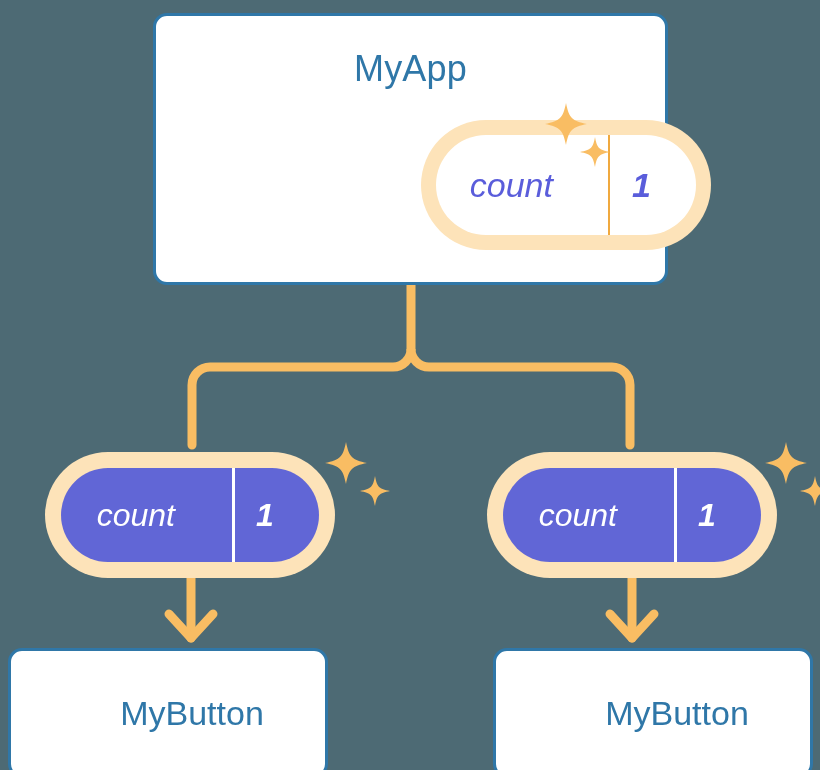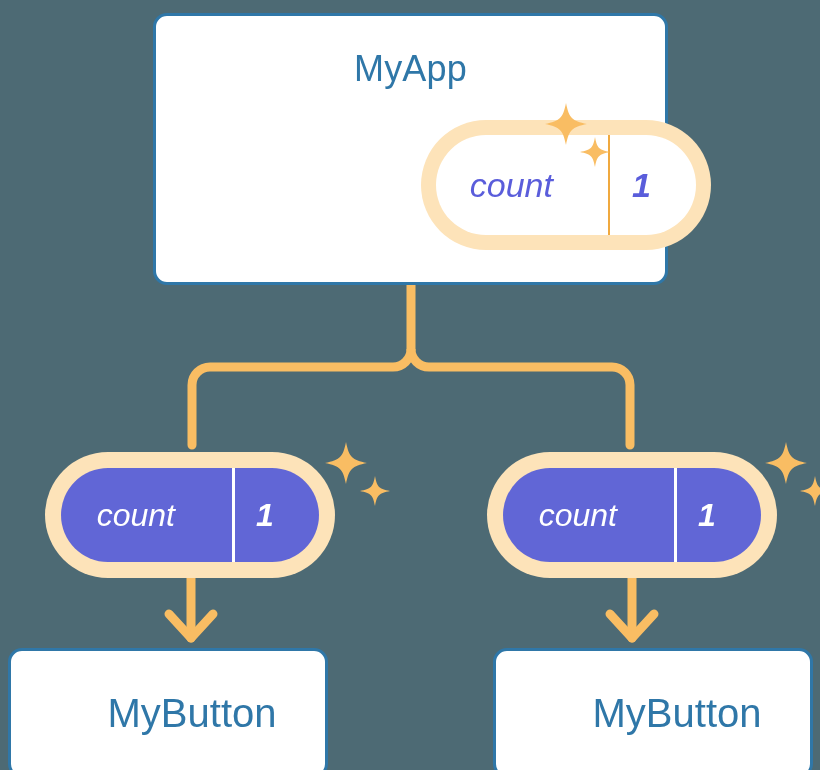--- a/index.html
+++ b/index.html
@@ -189,21 +189,21 @@
     box-sizing: border-box;
     background: #ffffff;
     border: 3px solid #2f77a8;
     border-radius: 14px;
     display: flex;
     align-items: center;
     justify-content: center;
     z-index: 2;
   }
   .btn-label {
-    font-size: 40px;
+    font-size: 34px;
     font-weight: 400;
     color: #2f77a8;
     margin-left: 48px;
   }
   #btn-left  { left: 8px;   top: 648px; width: 320px; height: 130px; }
   #btn-right { left: 493px; top: 648px; width: 320px; height: 130px; }
 </style>
 </head>
 <body>
 

